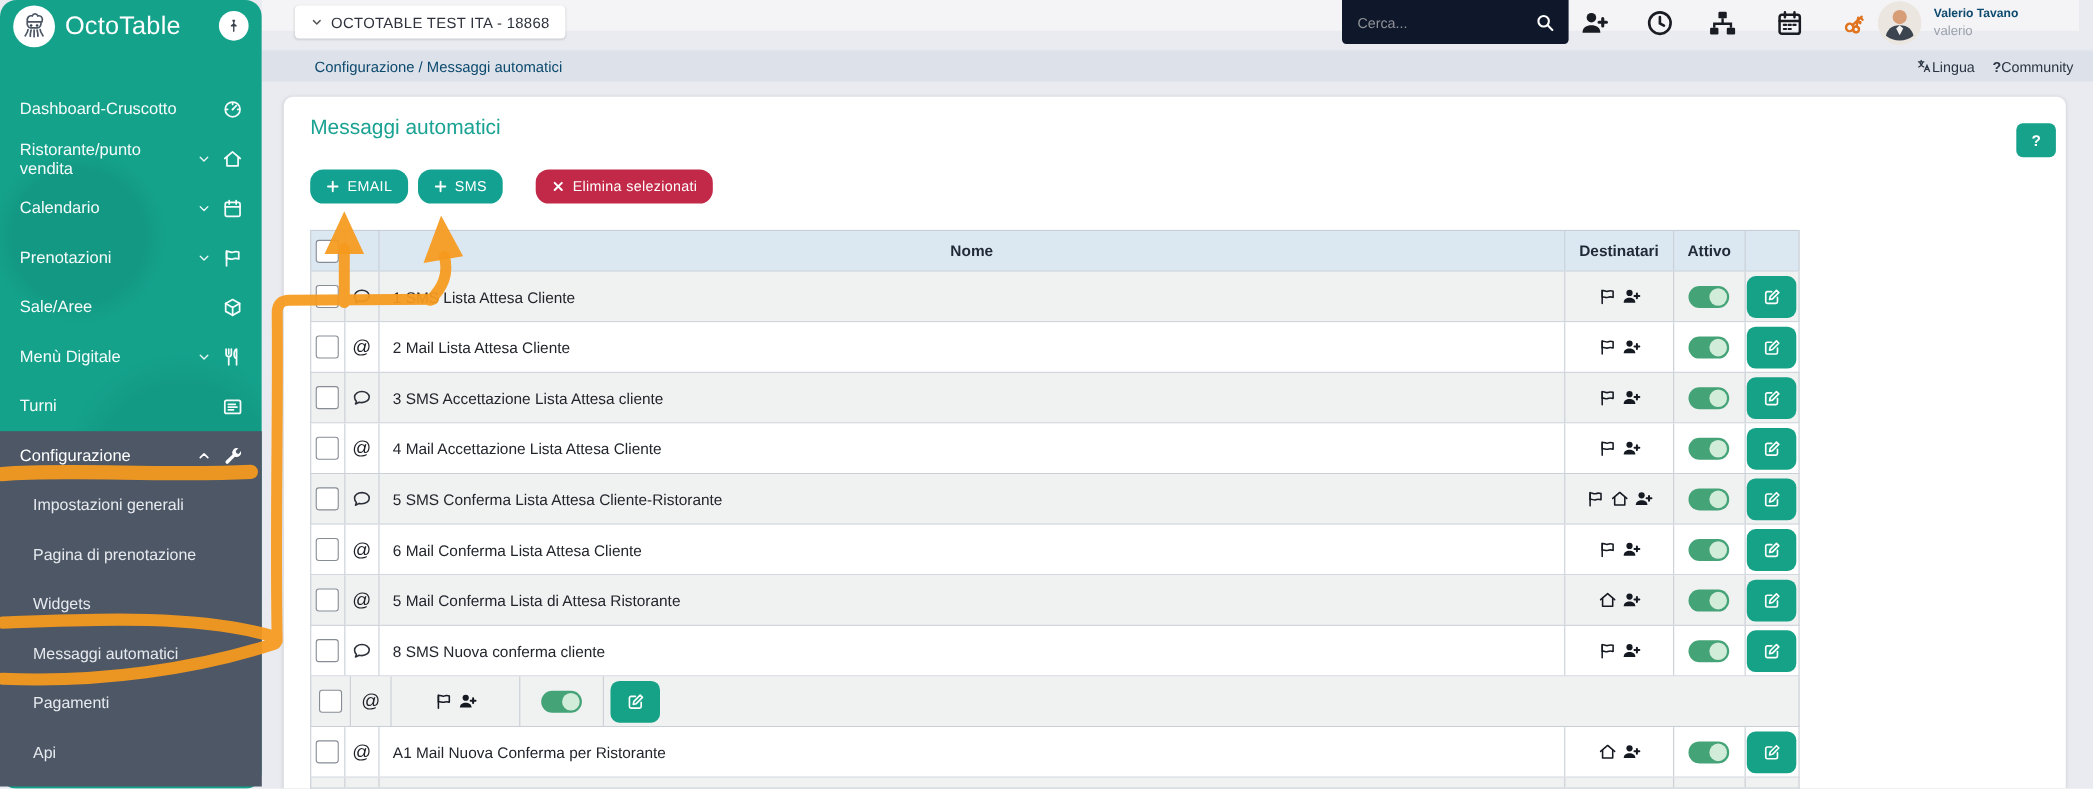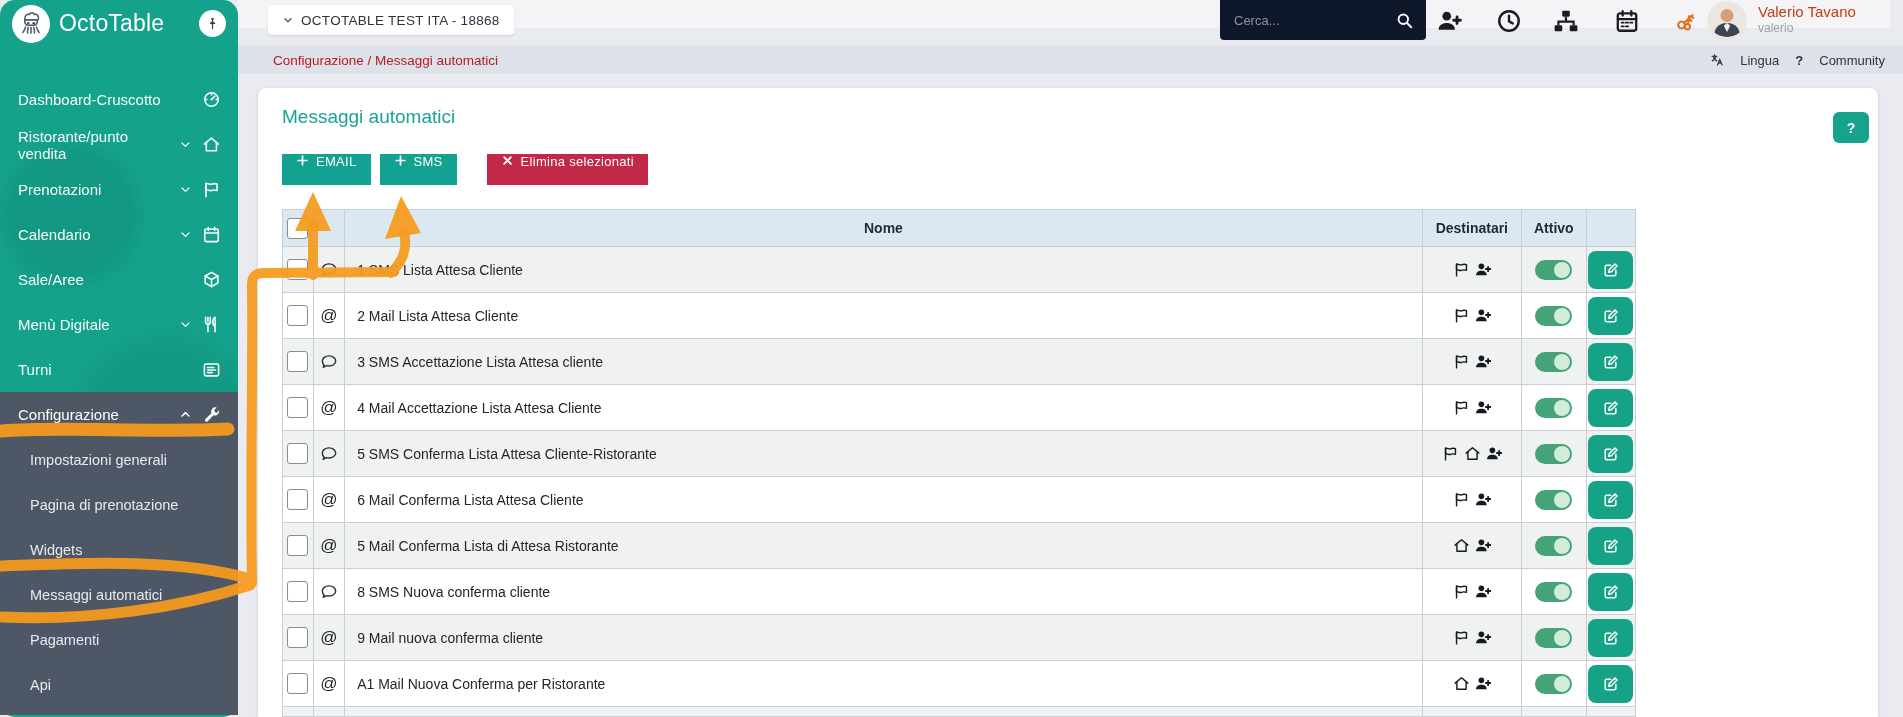--- a/index.html
+++ b/index.html
@@ -32,40 +32,40 @@
     box-shadow:0 1px 2px rgba(0,0,0,.12);cursor:pointer;letter-spacing:.3px}
   .tenant .chev{width:12px;height:12px;color:#555}
   .searchbox{position:absolute;left:982px;top:0;width:182px;height:40px;background:#0f172a;border-radius:0 0 4px 4px;
     display:flex;align-items:center;padding:0 12px;gap:8px}
   .searchbox input{flex:1;background:transparent;border:none;outline:none;color:#cfd2d6;font-size:13px;font-family:"Liberation Sans",sans-serif;min-width:0}
   .searchbox input::placeholder{color:#8f9398}
   .searchbox .mag{width:19px;height:19px;color:#fff;flex:none;cursor:pointer}
   .tb-icon{position:absolute;top:8px;width:26px;height:26px;color:#191c22;cursor:pointer}
   .avatar{position:absolute;left:1469px;top:1px;width:40px;height:40px;border-radius:50%;overflow:hidden;cursor:pointer}
   .user-block{position:absolute;left:1520px;top:3px;cursor:pointer}
-  .user-name{font-size:15px;font-weight:normal;color:#c2410c;line-height:18px}
+  .user-name{font-size:11px;font-weight:bold;color:#0c4a6e;line-height:18px}
   .user-sub{font-size:12px;color:#9aa0ab;line-height:14px}
 
   
   #crumbbar{position:absolute;left:238px;top:45px;right:0;height:28px;background:#dde1ea;z-index:4;
     display:flex;align-items:center;border-top:1px solid #e8eaf0}
-  .crumb{margin-left:35px;font-size:13.5px;color:#b91c1c}
+  .crumb{margin-left:48px;font-size:13.5px;color:#0c4a6e}
   .crumb-right{margin-left:auto;margin-right:18px;display:flex;align-items:center;gap:16px;font-size:13px;color:#2b3442}
-  .crumb-link{display:flex;align-items:center;gap:16px;cursor:pointer}
+  .crumb-link{display:flex;align-items:center;gap:0;cursor:pointer}
   .crumb-link .cico{width:14px;height:14px}
   .qmark{font-weight:bold}
 
   
   #card{position:absolute;left:258px;top:88px;width:1620px;height:629px;background:#fff;
     border-radius:8px 8px 0 0;box-shadow:0 1px 4px rgba(0,0,0,.12);z-index:3}
   .card-title{position:absolute;left:24px;top:18px;font-size:19px;color:#1aa292}
   .help-btn{position:absolute;right:9px;top:24px;width:36px;height:31px;background:#16a28b;border:none;border-radius:6px;
     color:#fff;font-size:14px;font-weight:bold;cursor:pointer}
   .btn-row{position:absolute;left:24px;top:66px;display:flex;align-items:center}
-  .btn{height:31px;border:none;border-radius:0;color:#fff;font-size:13px;display:flex;gap:7px;
+  .btn{height:31px;border:none;border-radius:12px;color:#fff;font-size:13px;display:flex;align-items:center;gap:7px;
     padding:0 14px;cursor:pointer;font-family:"Liberation Sans",sans-serif;letter-spacing:.3px}
   .btn .bico{width:13px;height:13px}
   .btn-teal{background:#13a191}
   .btn-danger{background:#c22847;margin-left:30px}
   .btn + .btn-teal{margin-left:9px}
 
   
   #tbl{position:absolute;left:24px;top:121px;width:1354px}
   .thead,.trow{display:flex;border:1px solid #c9cfd6;box-sizing:border-box}
   .thead{height:38px;background:#dce8f1}
@@ -131,39 +131,39 @@
         <span class="spacer"></span>
         <svg class="chev" viewBox="0 0 24 24" fill="none" stroke="currentColor" stroke-width="2" stroke-linecap="round" stroke-linejoin="round">
           <path d="M6.5 9.5l5.5 5.5 5.5-5.5"></path>
         </svg>
         <svg class="mico" viewBox="0 0 24 24" fill="none" stroke="currentColor" stroke-width="2" stroke-linecap="round" stroke-linejoin="round">
           <path d="M3 11.5L12 3.8l9 7.7"></path>
           <path d="M5.5 10.2V20h13v-9.8"></path>
         </svg>
       </div>
       <div class="side-item">
+        <span>Calendario</span>
+        <span class="spacer"></span>
+        <svg class="chev" viewBox="0 0 24 24" fill="none" stroke="currentColor" stroke-width="2" stroke-linecap="round" stroke-linejoin="round">
+          <path d="M6.5 9.5l5.5 5.5 5.5-5.5"></path>
+        </svg>
+        <svg class="mico" viewBox="0 0 24 24" fill="none" stroke="currentColor" stroke-width="2" stroke-linecap="round" stroke-linejoin="round">
+          <rect x="3.5" y="5" width="17" height="16" rx="2"></rect>
+          <path d="M3.5 10.2h17M8 3v4M16 3v4"></path>
+        </svg>
+      </div>
+      <div class="side-item">
         <span>Prenotazioni</span>
         <span class="spacer"></span>
         <svg class="chev" viewBox="0 0 24 24" fill="none" stroke="currentColor" stroke-width="2" stroke-linecap="round" stroke-linejoin="round">
           <path d="M6.5 9.5l5.5 5.5 5.5-5.5"></path>
         </svg>
         <svg class="mico" viewBox="0 0 24 24" fill="none" stroke="currentColor" stroke-width="2" stroke-linecap="round" stroke-linejoin="round">
           <path d="M5 21V4"></path>
           <path d="M5 5c2.5-1.8 4.5 1.4 7 .4s4.5-1.1 7-.2v8c-2.5-.9-4.5-1-7 0s-4.5-1.4-7-.4z"></path>
-        </svg>
-      </div>
-      <div class="side-item">
-        <span>Calendario</span>
-        <span class="spacer"></span>
-        <svg class="chev" viewBox="0 0 24 24" fill="none" stroke="currentColor" stroke-width="2" stroke-linecap="round" stroke-linejoin="round">
-          <path d="M6.5 9.5l5.5 5.5 5.5-5.5"></path>
-        </svg>
-        <svg class="mico" viewBox="0 0 24 24" fill="none" stroke="currentColor" stroke-width="2" stroke-linecap="round" stroke-linejoin="round">
-          <rect x="3.5" y="5" width="17" height="16" rx="2"></rect>
-          <path d="M3.5 10.2h17M8 3v4M16 3v4"></path>
         </svg>
       </div>
       <div class="side-item">
         <span>Sale/Aree</span>
         <span class="spacer"></span>
         <svg class="mico" viewBox="0 0 24 24" fill="none" stroke="currentColor" stroke-width="2" stroke-linecap="round" stroke-linejoin="round">
           <path d="M12 3l8 4.5v9L12 21l-8-4.5v-9z"></path>
           <path d="M12 12l8-4.5M12 12L4 7.5M12 12v9"></path>
         </svg>
       </div>
@@ -596,23 +596,20 @@
             </button>
           </div>
         </div>
         <div class="trow stripe">
           <div class="cell c-check">
             <span class="checkbox"></span>
           </div>
           <div class="cell c-type">
             <span class="at-glyph">@</span>
           </div>
-          <div class="cell c-name">
-            <span class="rowname">9 Mail nuova conferma cliente</span>
-          </div>
           <div class="cell c-dest">
             <svg class="dest-ico" viewBox="0 0 24 24" fill="none" stroke="currentColor" stroke-width="2" stroke-linecap="round" stroke-linejoin="round">
               <path d="M5 21V4"></path>
               <path d="M5 5c2.5-1.8 4.5 1.4 7 .4s4.5-1.1 7-.2v8c-2.5-.9-4.5-1-7 0s-4.5-1.4-7-.4z"></path>
             </svg>
             <svg class="dest-ico" viewBox="0 0 24 24" fill="none" stroke="currentColor" stroke-width="2" stroke-linecap="round" stroke-linejoin="round">
               <circle cx="9" cy="7.5" r="4" fill="currentColor" stroke="none"></circle>
               <path d="M1.5 20c0-4.2 3.4-6.2 7.5-6.2s7.5 2 7.5 6.2z" fill="currentColor" stroke="none"></path>
               <path d="M18.5 8.2v6.2M15.4 11.3h6.2" stroke-width="2.6"></path>
             </svg>

